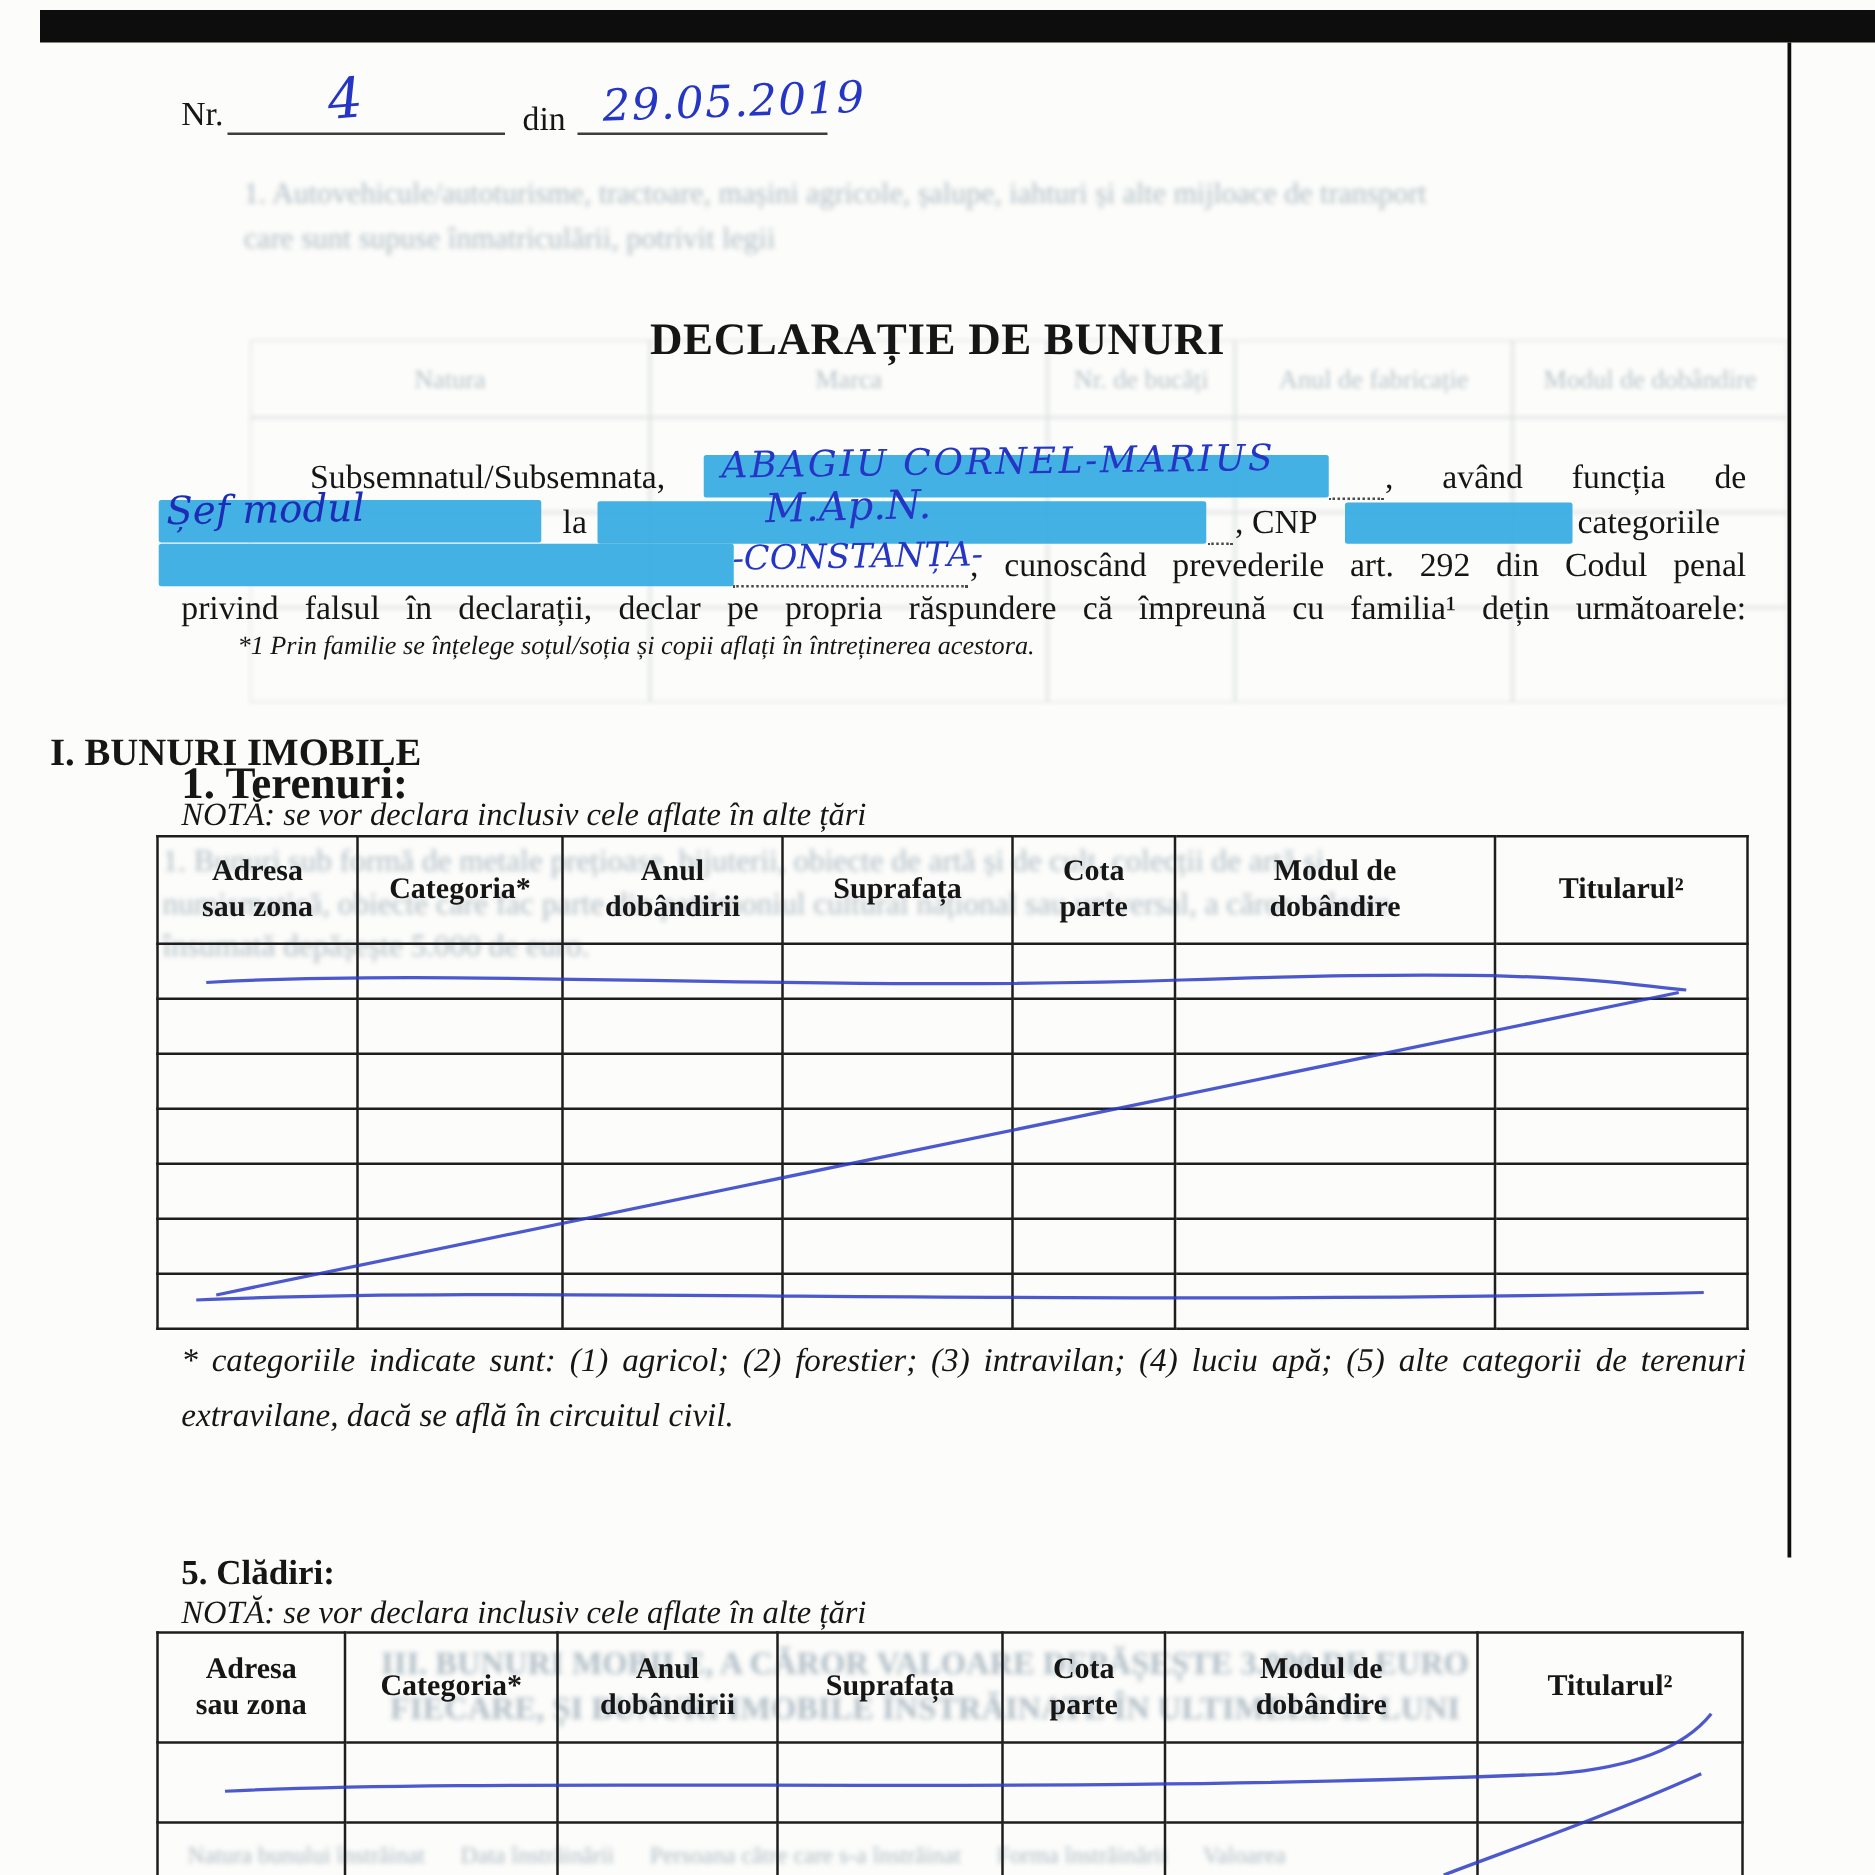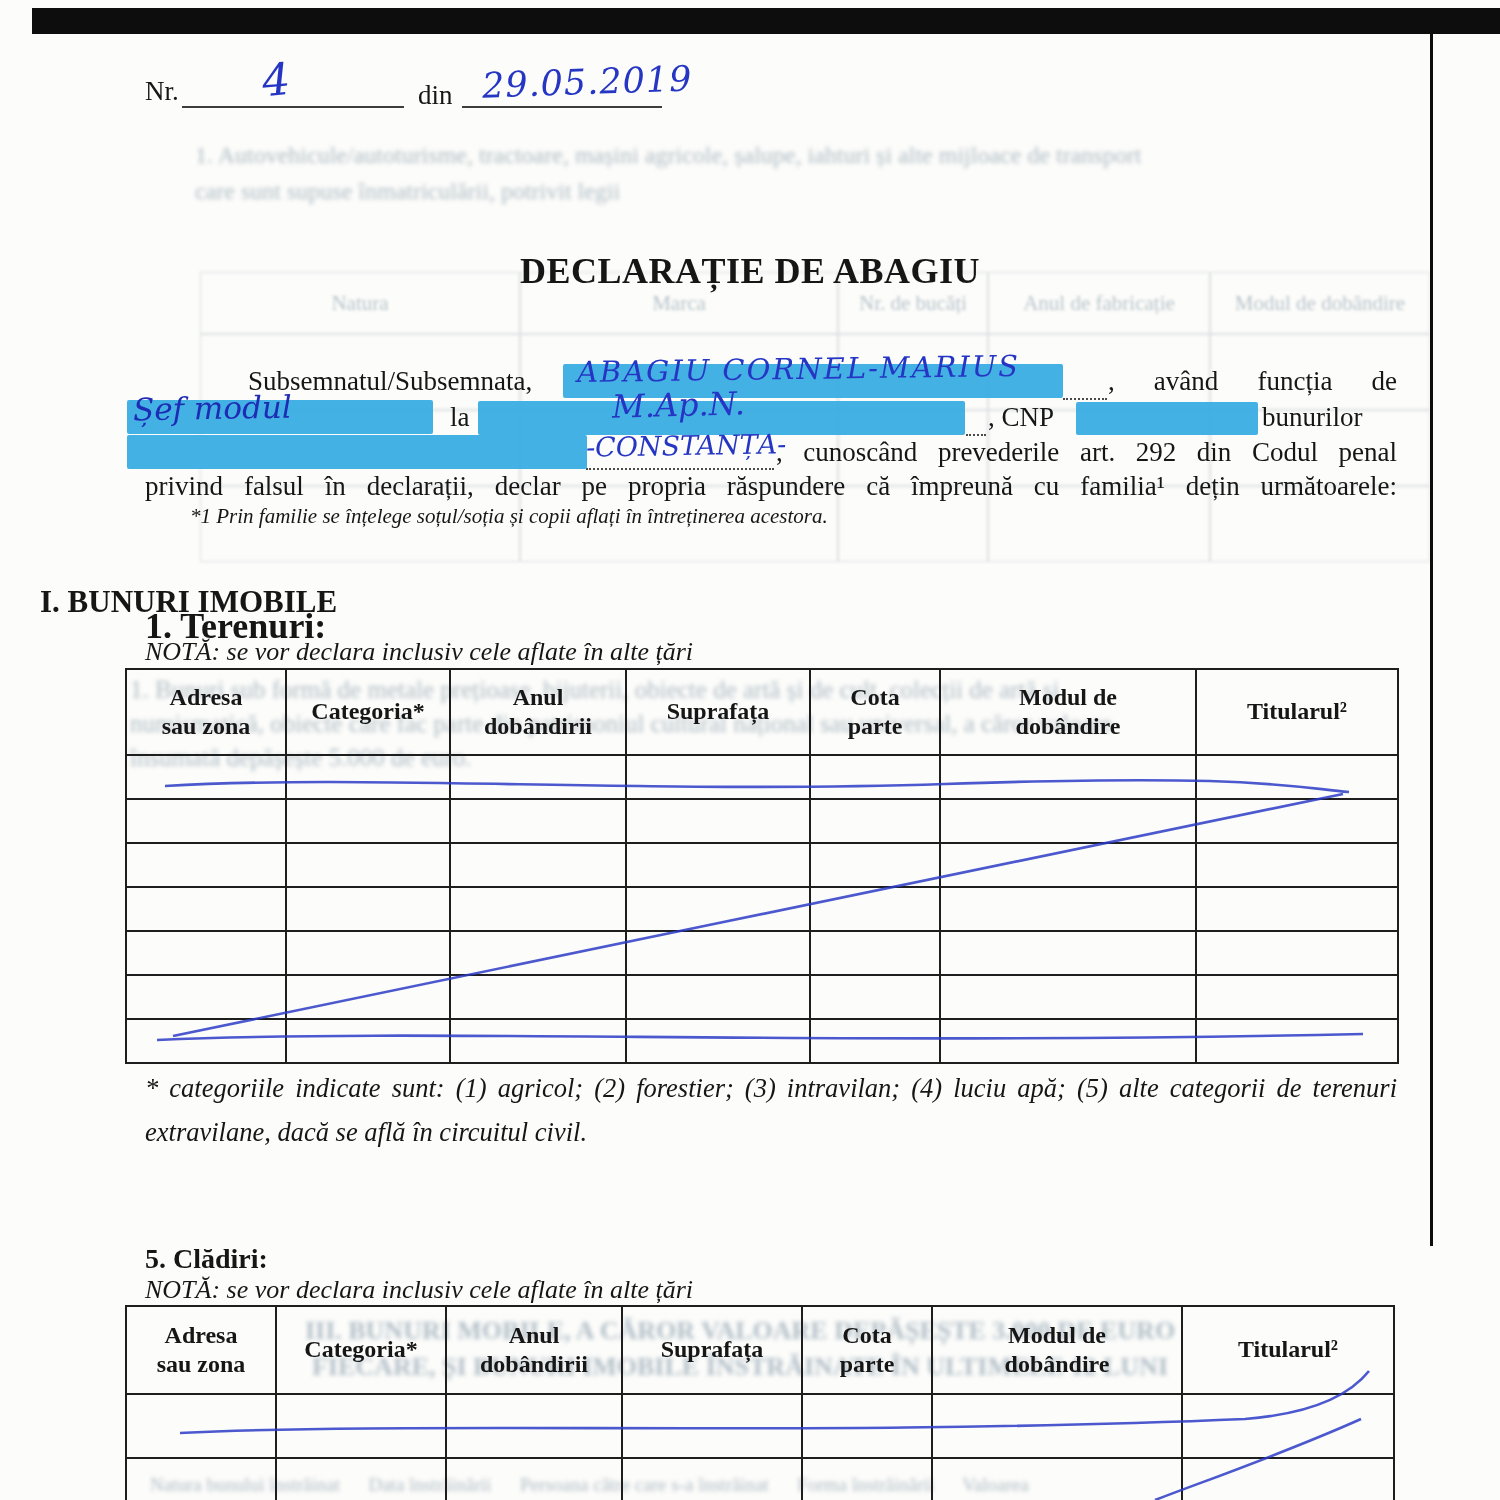--- a/index.html
+++ b/index.html
@@ -75,37 +75,37 @@
 
   <div class="ghost" style="left:150px;top:1474px;width:1240px;font-size:19px;white-space:pre;">Natura bunului înstrăinat      Data înstrăinării      Persoana către care s-a înstrăinat      Forma înstrăinării      Valoarea</div>
 
   <span class="txt" style="left:145px;top:76px;font-size:27px;">Nr.</span>
   <span class="uline" style="left:182px;top:80px;width:222px;"></span>
   <span class="hw" style="left:262px;top:54px;font-size:44px;transform:rotate(-5deg);">4</span>
   <span class="txt" style="left:418px;top:80px;font-size:27px;">din</span>
   <span class="uline" style="left:462px;top:80px;width:200px;"></span>
   <span class="hw" style="left:482px;top:62px;font-size:35px;letter-spacing:1px;transform:rotate(-2deg);">29.05.2019</span>
 
-  <div class="txt" style="left:40px;top:250px;width:1420px;text-align:center;font-size:36px;font-weight:bold;letter-spacing:.5px;">DECLARAȚIE DE ABAGIU</div>
+  <div class="txt" style="left:40px;top:250px;width:1420px;text-align:center;font-size:36px;font-weight:bold;letter-spacing:.5px;">DECLARAȚIE DE BUNURI</div>
 
   <span class="txt" style="left:248px;top:366px;font-size:27px;">Subsemnatul/Subsemnata,</span>
   <span class="bar" style="left:563px;top:364px;width:500px;height:34px;"></span>
   <span class="hw" style="left:577px;top:352px;font-size:29px;letter-spacing:2px;transform:rotate(-.8deg);">ABAGIU CORNEL-MARIUS</span>
   <span class="dots" style="left:1063px;top:370px;width:44px;"></span>
   <span class="txt just1" style="left:1108px;top:366px;width:289px;font-size:27px;">, având funcția de</span>
 
   <span class="bar" style="left:127px;top:400px;width:306px;height:34px;"></span>
   <span class="hw" style="left:133px;top:390px;font-size:31px;color:#1d2cb5;transform:rotate(-1deg);">Șef modul</span>
   <span class="txt" style="left:450px;top:402px;font-size:27px;">la</span>
   <span class="bar" style="left:478px;top:401px;width:487px;height:34px;"></span>
   <span class="hw" style="left:612px;top:386px;font-size:32px;transform:rotate(-1.5deg);">M.Ap.N.</span>
   <span class="dots" style="left:966px;top:406px;width:20px;"></span>
   <span class="txt" style="left:988px;top:402px;font-size:27px;text-align:center;">, CNP</span>
   <span class="bar" style="left:1076px;top:402px;width:182px;height:33px;"></span>
-  <span class="txt" style="left:1262px;top:402px;font-size:27px;">bunurilor</span>
+  <span class="txt" style="left:1262px;top:402px;font-size:27px;">categoriile</span>
 
   <span class="bar" style="left:127px;top:435px;width:460px;height:34px;"></span>
   <span class="hw" style="left:586px;top:430px;font-size:27px;transform:rotate(-1deg);">-CONSTANȚA-</span>
   <span class="dots" style="left:586px;top:440px;width:188px;"></span>
   <span class="txt just1" style="left:776px;top:437px;width:621px;font-size:27px;">, cunoscând prevederile art. 292 din Codul penal</span>
 
   <div class="txt just1" style="left:145px;top:471px;width:1252px;font-size:27px;">privind falsul în declarații, declar pe propria răspundere că împreună cu familia¹ dețin următoarele:</div>
 
   <div class="txt" style="left:190px;top:504px;font-size:21px;font-style:italic;">*1 Prin familie se înțelege soțul/soția și copii aflați în întreținerea acestora.</div>
 

